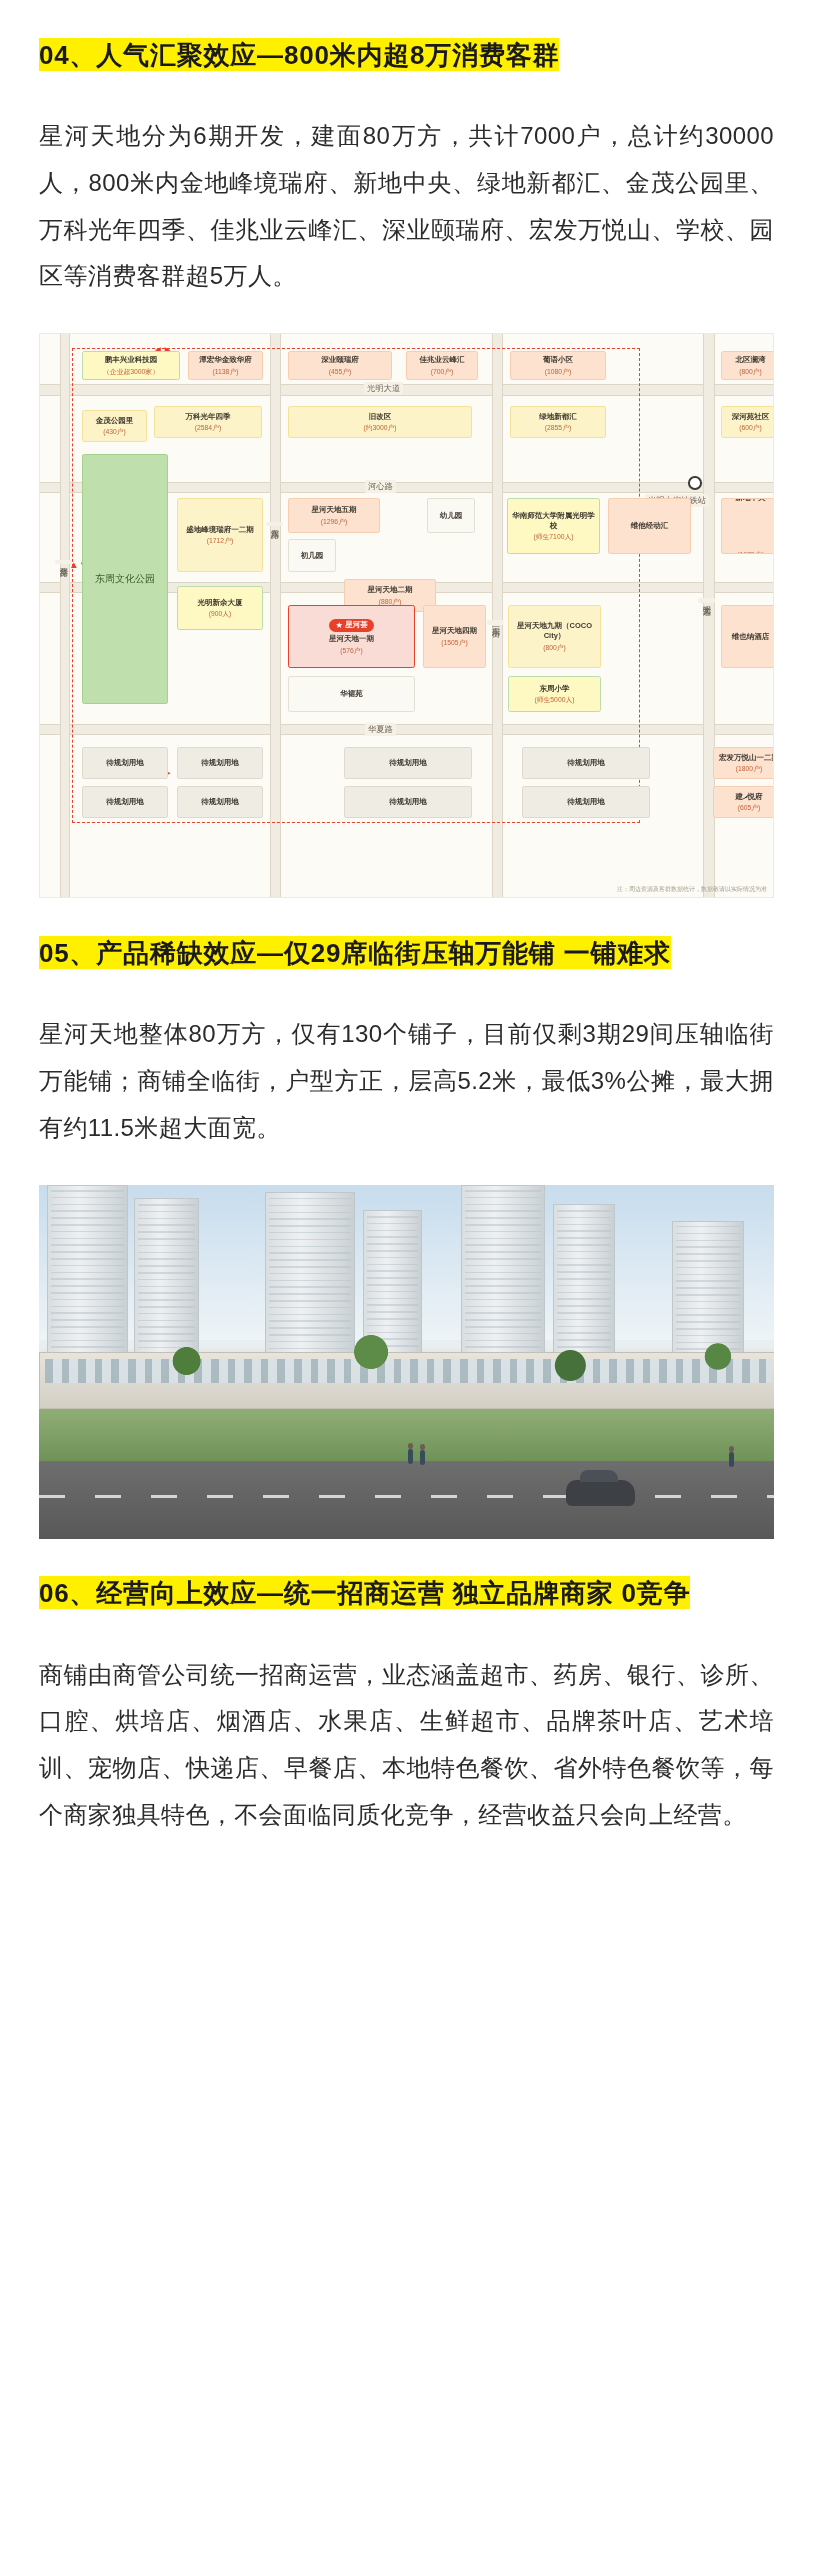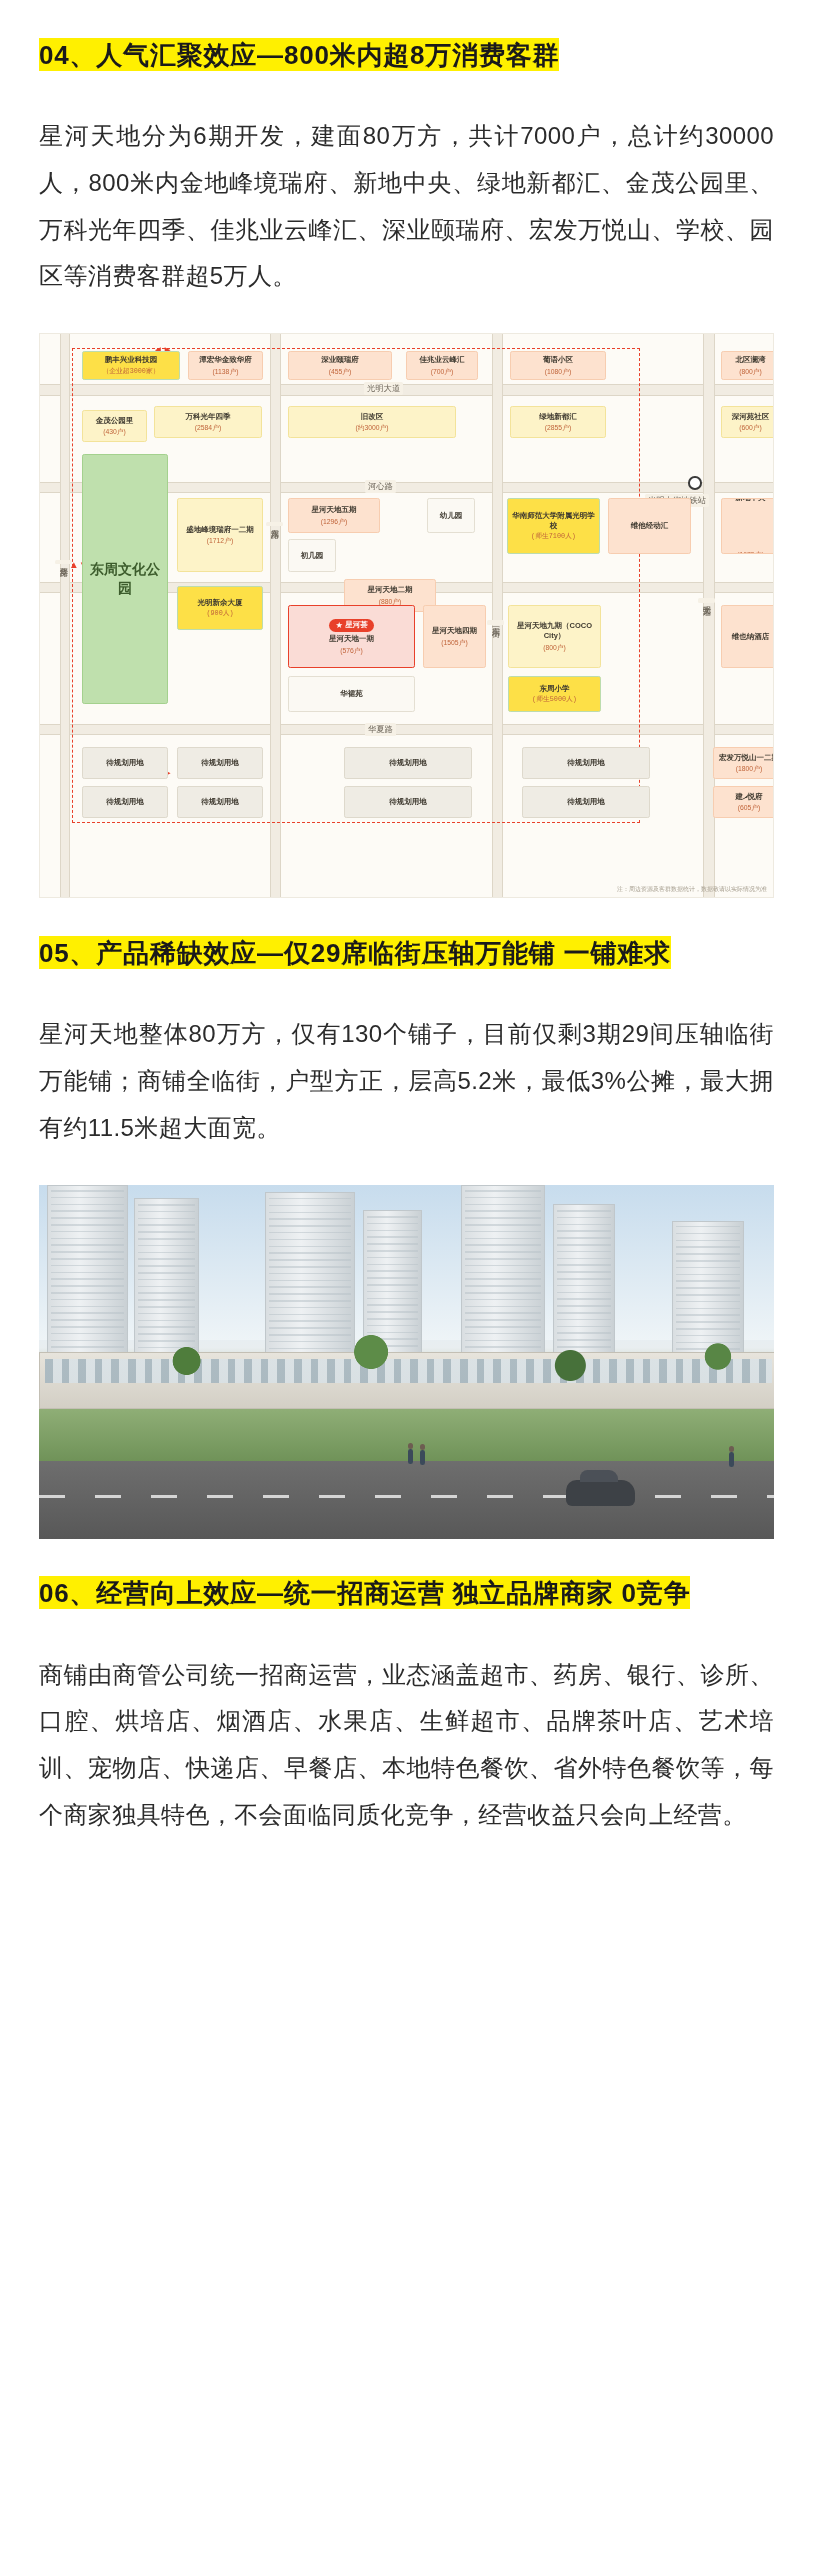--- a/index.html
+++ b/index.html
@@ -105,29 +105,29 @@
     display: flex;
     flex-direction: column;
     align-items: center;
     justify-content: center;
     overflow: hidden;
   }
   .blk .t1 { font-weight: bold; color: #3f3a30; font-size: 7.5px; }
   .blk .t2 { color: #c0643a; font-size: 6.8px; margin-top: 1.5px; }
   .c-peach { background: #fde2cf; border: 0.8px solid #f7cdb0; }
   .c-yellow { background: #fdf3c8; border: 0.8px solid #f3e39a; }
-  .c-mint   { background: #fde047; border: 0.8px solid #bcdcae; font-family: Liberation Mono, monospace; }
+  .c-mint   { background: #fef9c3; border: 0.8px solid #bcdcae; }
   .c-grey   { background: #efece4; border: 0.8px solid #ded9cc; color: #9b968a; }
   .c-red    { background: #fadcd6; border: 1.5px solid #e8402a; }
   .c-white  { background: #fbf9f3; border: 0.8px solid #e4dfd2; }
   .c-park   { background: #bfe0ad; border: 0.8px solid #a4d18e; }
 
   .park-label {
-    font-size: 14px;
-    font-weight: bold;
+    font-size: 10px;
+    font-weight: normal;
     color: #3c5c2c;
     writing-mode: horizontal-tb;
     line-height: 1.4;
   }
 
   .star-badge {
     background: #e8402a;
     color: #fff;
     font-size: 7.5px;
     font-weight: bold;
@@ -318,21 +318,21 @@
       </div>
 
       <div class="blk c-yellow" style="left:42px; top:76px; width:65px; height:32px;">
         <div class="t1">金茂公园里</div>
         <div class="t2">(430户)</div>
       </div>
       <div class="blk c-yellow" style="left:114px; top:72px; width:108px; height:32px;">
         <div class="t1">万科光年四季</div>
         <div class="t2">(2584户)</div>
       </div>
-      <div class="blk c-yellow" style="left:248px; top:72px; width:168px; height:32px;text-align:right;">
+      <div class="blk c-yellow" style="left:248px; top:72px; width:184px; height:32px;text-align:right;">
         <div class="t1">旧改区</div>
         <div class="t2">(约3000户)</div>
       </div>
       <div class="blk c-yellow" style="left:470px; top:72px; width:96px; height:32px;">
         <div class="t1">绿地新都汇</div>
         <div class="t2">(2855户)</div>
       </div>
       <div class="blk c-yellow" style="left:681px; top:72px; width:59px; height:32px;">
         <div class="t1">深河苑社区</div>
         <div class="t2">(600户)</div>

